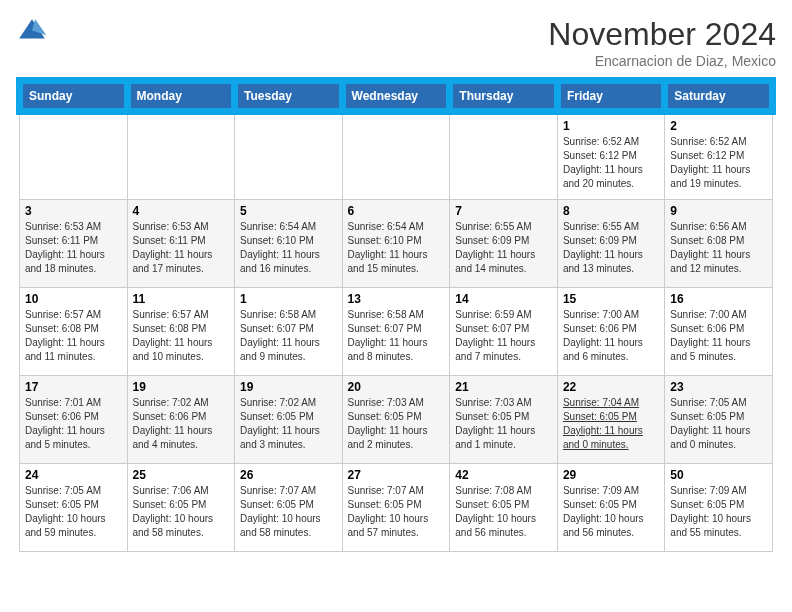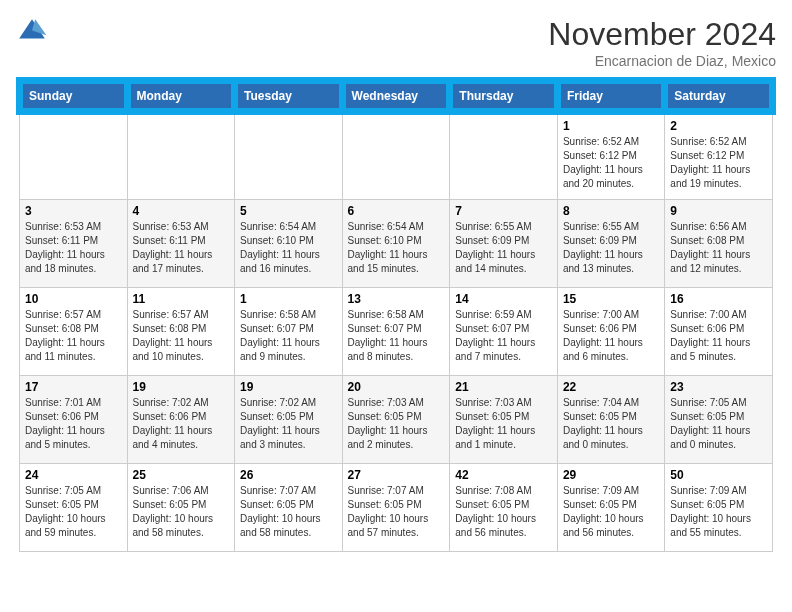--- a/index.html
+++ b/index.html
@@ -251,21 +251,21 @@
 Daylight: 11 hours and 2 minutes.</div>
         </td>
         <td>
           <span class="day-number">21</span>
           <div class="day-info" style="white-space: pre-line;">Sunrise: 7:03 AM
 Sunset: 6:05 PM
 Daylight: 11 hours and 1 minute.</div>
         </td>
         <td>
           <span class="day-number">22</span>
-          <div class="day-info" style="white-space: pre-line;">Sunrise: 7:04 AM
+          <div class="day-info" style="white-space: pre-line; text-decoration: underline;">Sunrise: 7:04 AM
 Sunset: 6:05 PM
 Daylight: 11 hours and 0 minutes.</div>
         </td>
         <td>
           <span class="day-number">23</span>
           <div class="day-info" style="white-space: pre-line;">Sunrise: 7:05 AM
 Sunset: 6:05 PM
 Daylight: 11 hours and 0 minutes.</div>
         </td>
       </tr>

